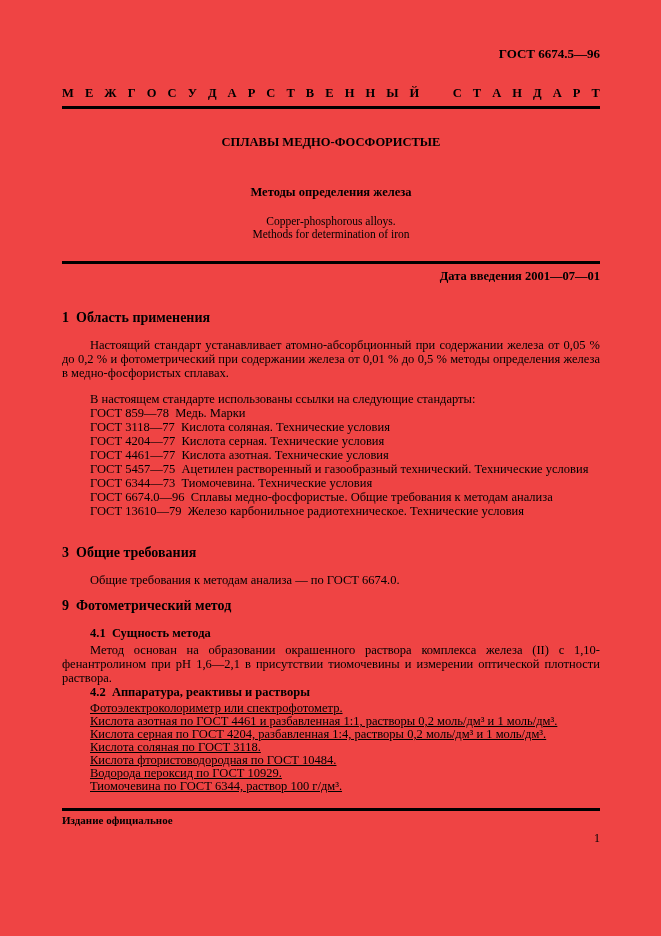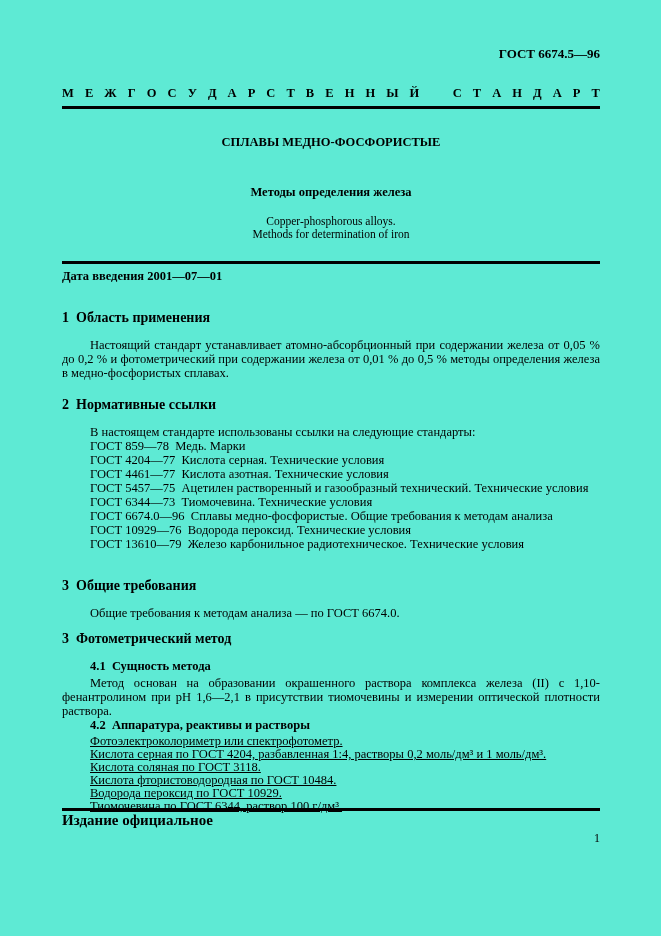--- a/index.html
+++ b/index.html
@@ -1,20 +1,20 @@
 <!DOCTYPE html>
 <html><head>
 <meta charset="utf-8">
 <style>
   html,body{margin:0;padding:0;background:#888;}
   .page{
     position:relative;
     width:661px;height:936px;
     margin:0 auto;
-    background:#5eead4;
+    background:#ef4444;
     color:#000;
     font-family:"Liberation Serif", serif;
     font-size:12.5px;
     line-height:14px;
     box-sizing:border-box;
     padding:0 61px 0 62px;
     overflow:hidden;
   }
   .doc-number{
     padding-top:47px;
@@ -45,20 +45,21 @@
     font-size:12.5px;
   }
   .en-title{
     margin-top:16px;
     text-align:center;
     font-size:11.5px;
     line-height:13px;
   }
   .effective-date{
     margin-top:5px;
+    text-align:right;
     font-weight:bold;
     font-size:12.5px;
   }
   .sec-head{
     margin:26px 0 0 0;
     font-size:14px;
     line-height:17px;
     font-weight:bold;
     white-space:pre-wrap;
   }
@@ -88,21 +89,21 @@
   .reagents{margin-top:2px;}
   .footer-rule{
     position:absolute;
     left:62px;right:61px;top:808px;
     height:3px;background:#000;
   }
   .footer-note{
     position:absolute;
     left:62px;top:813px;
     font-weight:bold;
-    font-size:15px;
+    font-size:11px;
   }
   .page-number{
     position:absolute;
     right:61px;top:831px;
     font-size:12px;
   }
 </style>
 </head>
 <body>
 
@@ -150,42 +151,42 @@
     <div>Methods for determination of iron</div>
   </div>
 
   <div class="rule rule2"></div>
 
   <div class="effective-date">Дата введения 2001—07—01</div>
 
   <div class="sec-head">1  Область применения</div>
   <p class="body-par">Настоящий стандарт устанавливает атомно-абсорбционный при содержании железа от 0,05 % до 0,2 % и фотометрический при содержании железа от 0,01 % до 0,5 % методы определения железа в медно-фосфористых сплавах.</p>
 
-  <div class="sec-head h2">2  Нормативные ссылки</div>
   <div class="intro-line">В настоящем стандарте использованы ссылки на следующие стандарты:</div>
   <div>
     <div class="ref-line">ГОСТ 859—78  Медь. Марки</div>
+    <div class="ref-line">ГОСТ 3118—77  Кислота соляная. Технические условия</div>
     <div class="ref-line">ГОСТ 4204—77  Кислота серная. Технические условия</div>
     <div class="ref-line">ГОСТ 4461—77  Кислота азотная. Технические условия</div>
     <div class="ref-line">ГОСТ 5457—75  Ацетилен растворенный и газообразный технический. Технические условия</div>
     <div class="ref-line">ГОСТ 6344—73  Тиомочевина. Технические условия</div>
     <div class="ref-line">ГОСТ 6674.0—96  Сплавы медно-фосфористые. Общие требования к методам анализа</div>
-    <div class="ref-line">ГОСТ 10929—76  Водорода пероксид. Технические условия</div>
     <div class="ref-line">ГОСТ 13610—79  Железо карбонильное радиотехническое. Технические условия</div>
   </div>
 
   <div class="sec-head h3">3  Общие требования</div>
   <p class="body-par">Общие требования к методам анализа — по ГОСТ 6674.0.</p>
 
-  <div class="sec-head h4">3  Фотометрический метод</div>
+  <div class="sec-head h4">9  Фотометрический метод</div>
   <div class="sub-head s41">4.1  Сущность метода</div>
   <p class="body-par p41">Метод основан на образовании окрашенного раствора комплекса железа (II) с 1,10-фенантролином при pH 1,6—2,1 в присутствии тиомочевины и измерении оптической плотности раствора.</p>
   <div class="sub-head">4.2  Аппаратура, реактивы и растворы</div>
   <div class="reagents">
     <div class="reagent">Фотоэлектроколориметр или спектрофотометр.</div>
+    <div class="reagent">Кислота азотная по ГОСТ 4461 и разбавленная 1:1, растворы 0,2 моль/дм³ и 1 моль/дм³.</div>
     <div class="reagent">Кислота серная по ГОСТ 4204, разбавленная 1:4, растворы 0,2 моль/дм³ и 1 моль/дм³.</div>
     <div class="reagent">Кислота соляная по ГОСТ 3118.</div>
     <div class="reagent">Кислота фтористоводородная по ГОСТ 10484.</div>
     <div class="reagent">Водорода пероксид по ГОСТ 10929.</div>
     <div class="reagent">Тиомочевина по ГОСТ 6344, раствор 100 г/дм³.</div>
   </div>
 
   <div class="footer-rule"></div>
   <div class="footer-note">Издание официальное</div>
   <div class="page-number">1</div>

